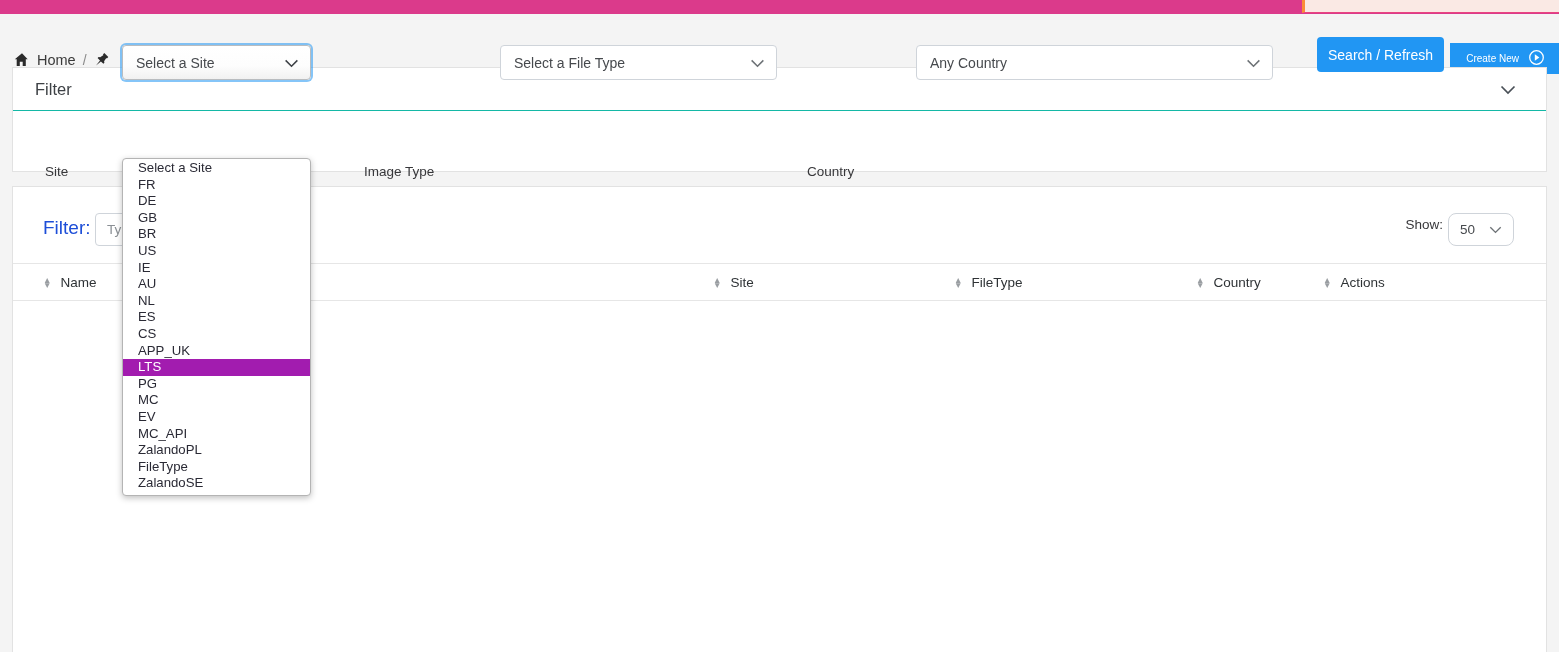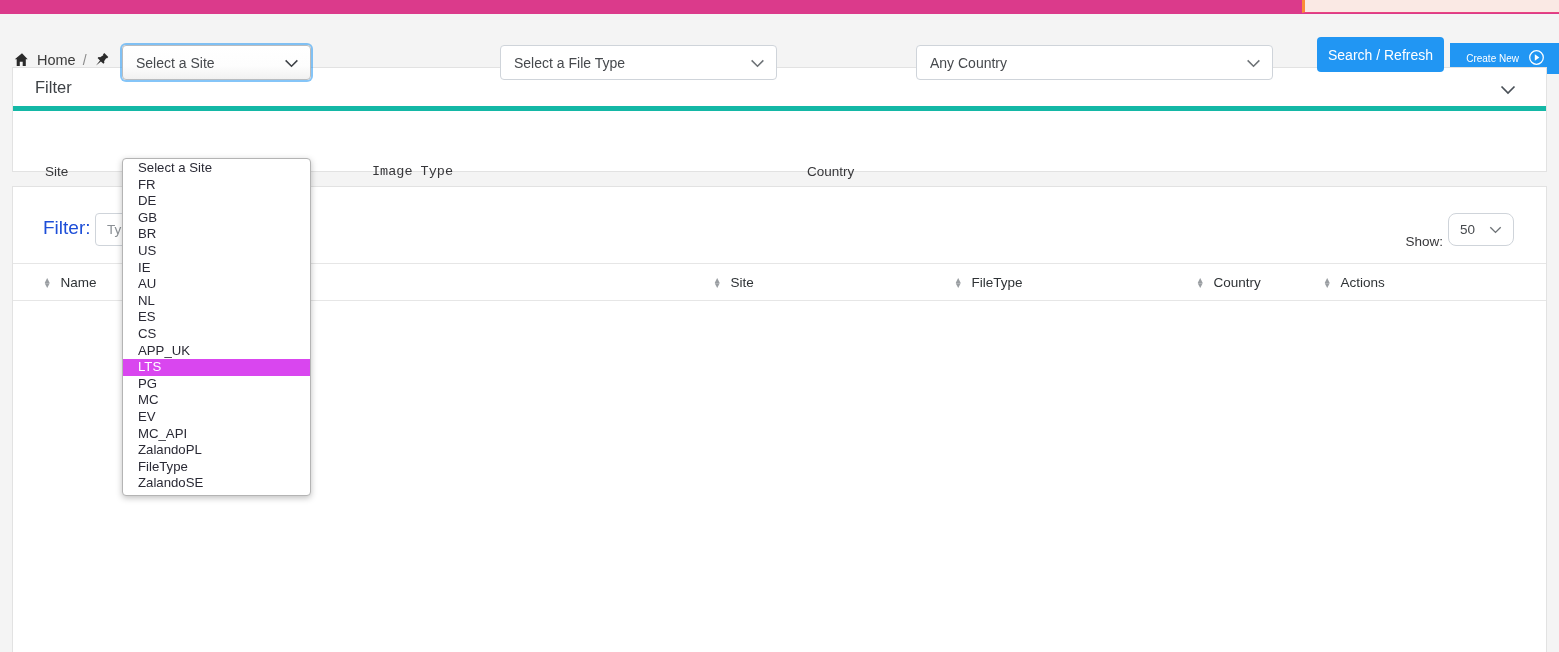--- a/index.html
+++ b/index.html
@@ -58,42 +58,42 @@
     position: absolute;
     background: #fff;
     border: 1px solid #e2e2e2;
   }
   #filter-card { left: 12px; top: 67px; width: 1535px; height: 105px; }
   #table-card  { left: 12px; top: 186px; width: 1535px; height: 466px; border-bottom: none; }
 
   .card-header {
     position: relative;
     height: 43px;
-    border-bottom: 5px solid #14b8a6;
+    border-bottom: 1px solid #14b8a6;
     display: flex; align-items: center;
   }
   .card-header-title {
     margin-left: 22px;
     font-size: 16.5px;
     color: #3d4145;
   }
   .collapse-chevron {
     position: absolute; right: 30px; top: 13px;
     color: #495057;
   }
 
   
   .filter-row { position: relative; height: 60px; }
   .field-label {
     position: absolute;
     font-size: 13.5px; color: #37373a;
     top: 53px;
   }
   .lbl-site   { left: 32px; }
-  .lbl-type   { left: 359px; font-family: Liberation Mono, monospace; }
+  .lbl-type   { left: 351px; }
   .lbl-country{ left: 794px; }
 
   .sel {
     position: absolute;
     height: 35px;
     background: #fff;
     border: 1px solid #cfd4da;
     border-radius: 4px;
     font-size: 14px;
     color: #46494d;
@@ -139,42 +139,42 @@
   }
   .dd-opt {
     height: 16.6px;
     line-height: 16.6px;
     padding-left: 15px;
     font-size: 13.2px;
     color: #2a2a35;
     white-space: nowrap;
     cursor: default;
   }
-  .dd-opt.sel-hl { background: #d946ef; color: #fff; }
+  .dd-opt.sel-hl { background: #a21caf; color: #fff; }
 
   
   .table-toolbar { position: relative; height: 76px; }
   .toolbar-filter-label {
     position: absolute; left: 30px; top: 30px;
     font-size: 19px; color: #1d4ed8;
   }
   .toolbar-filter-input {
     position: absolute; left: 82px; top: 26px;
     width: 200px; height: 33px;
     border: 1px solid #cfd4da; border-radius: 4px;
     background: #fff;
     font-size: 13.5px;
     color: #8a8f94;
     padding: 0 11px;
     font-family: "Liberation Sans", sans-serif;
   }
   .toolbar-filter-input::placeholder { color: #8a8f94; }
   .show-label {
     position: absolute; right: 103px; top: 30px;
-    font-size: 13.5px; color: #37373a; margin-top: 17px;
+    font-size: 13.5px; color: #37373a;
   }
   .show-select {
     position: absolute; right: 32px; top: 26px;
     width: 66px; height: 33px;
     border: 1px solid #cfd4da; border-radius: 8px;
     background: #fff; font-size: 13.5px; color: #46494d;
     display: flex; align-items: center; justify-content: center;
     gap: 14px;
   }
 

